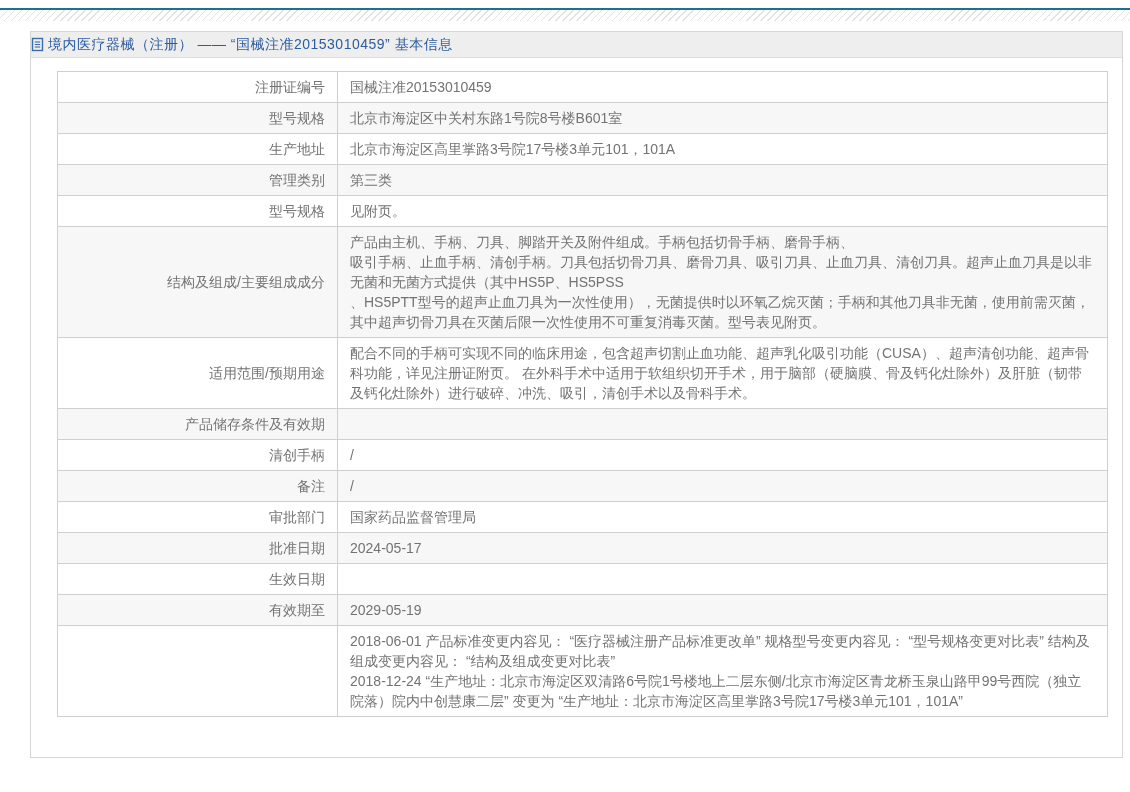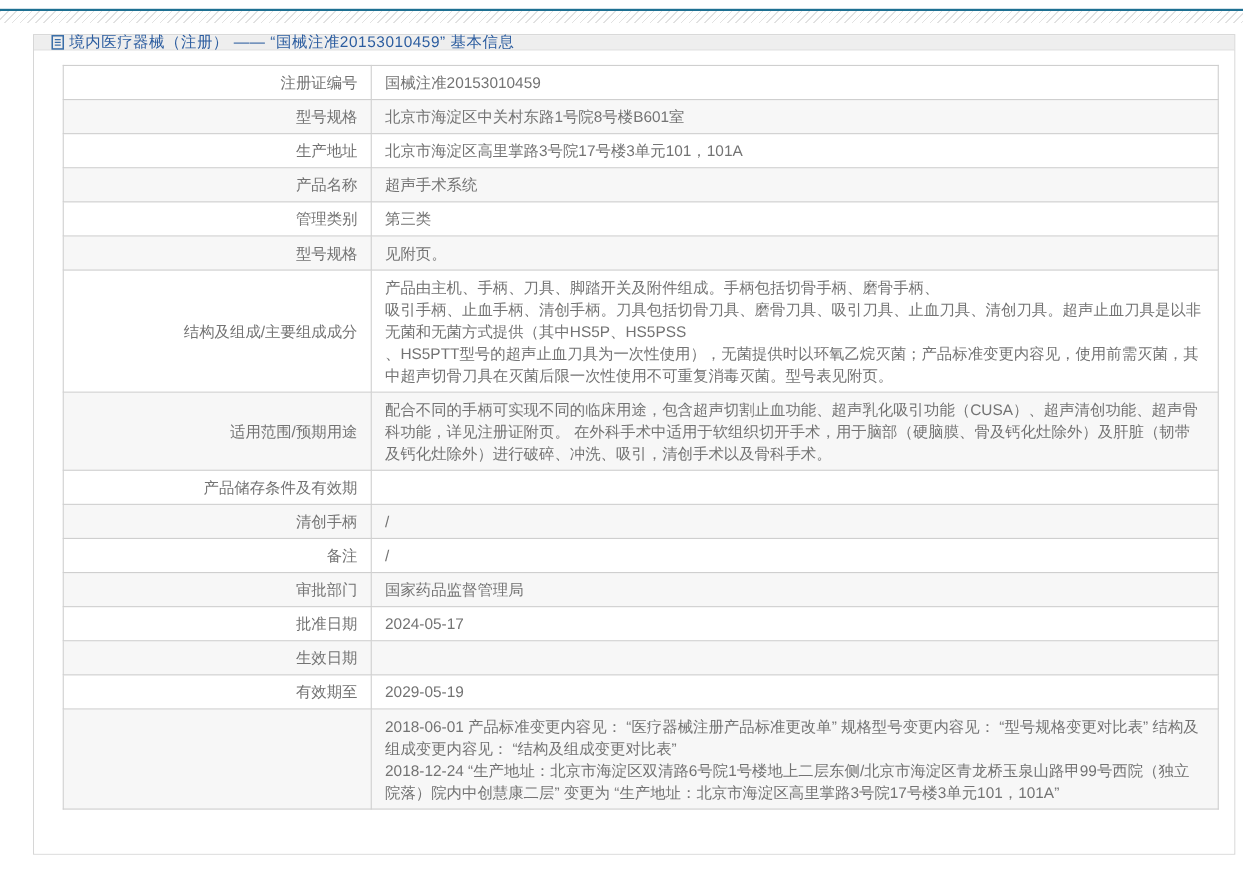--- a/index.html
+++ b/index.html
@@ -23,26 +23,25 @@
   .top-gap { height: 10px; background: #ffffff; }
 
   
   .panel {
     margin-left: 30px;
     width: 1093px;
     border: 1px solid #d6d6d6;
     background: #ffffff;
   }
   .panel-header {
-    height: 14px;
+    height: 26px;
     background: #eeeeee;
     border-bottom: 1px solid #ddd;
     display: flex;
     align-items: center;
-    padding-left: 15px;
   }
   .doc-icon { display: inline-flex; margin-right: 4px; }
   .panel-title {
     color: #2b5c9f;
     font-size: 14px;
     letter-spacing: 0.5px;
   }
 
   .panel-body {
     padding: 13px 15px 40px 26px;
@@ -109,40 +108,36 @@
   <tr>
     <td class="label-cell">型号规格</td>
     <td class="value-cell">北京市海淀区中关村东路1号院8号楼B601室</td>
   </tr>
 
   <tr>
     <td class="label-cell">生产地址</td>
     <td class="value-cell">北京市海淀区高里掌路3号院17号楼3单元101，101A</td>
   </tr>
 
-  <tr>
-    <td class="label-cell">产品名称</td>
-    <td class="value-cell">超声手术系统</td>
-  </tr>
 
   <tr>
     <td class="label-cell">管理类别</td>
     <td class="value-cell">第三类</td>
   </tr>
 
   <tr>
     <td class="label-cell">型号规格</td>
     <td class="value-cell">见附页。</td>
   </tr>
 
   <tr>
     <td class="label-cell">结构及组成/主要组成成分</td>
     <td class="value-cell">产品由主机、手柄、刀具、脚踏开关及附件组成。手柄包括切骨手柄、磨骨手柄、
 吸引手柄、止血手柄、清创手柄。刀具包括切骨刀具、磨骨刀具、吸引刀具、止血刀具、清创刀具。超声止血刀具是以非无菌和无菌方式提供（其中HS5P、HS5PSS
-、HS5PTT型号的超声止血刀具为一次性使用），无菌提供时以环氧乙烷灭菌；产品标准变更内容见，使用前需灭菌，其中超声切骨刀具在灭菌后限一次性使用不可重复消毒灭菌。型号表见附页。</td>
+、HS5PTT型号的超声止血刀具为一次性使用），无菌提供时以环氧乙烷灭菌；手柄和其他刀具非无菌，使用前需灭菌，其中超声切骨刀具在灭菌后限一次性使用不可重复消毒灭菌。型号表见附页。</td>
   </tr>
 
   <tr>
     <td class="label-cell">适用范围/预期用途</td>
     <td class="value-cell">配合不同的手柄可实现不同的临床用途，包含超声切割止血功能、超声乳化吸引功能（CUSA）、超声清创功能、超声骨科功能，详见注册证附页。 在外科手术中适用于软组织切开手术，用于脑部（硬脑膜、骨及钙化灶除外）及肝脏（韧带及钙化灶除外）进行破碎、冲洗、吸引，清创手术以及骨科手术。</td>
   </tr>
 
   <tr>
     <td class="label-cell">产品储存条件及有效期</td>
     <td class="value-cell"></td>

